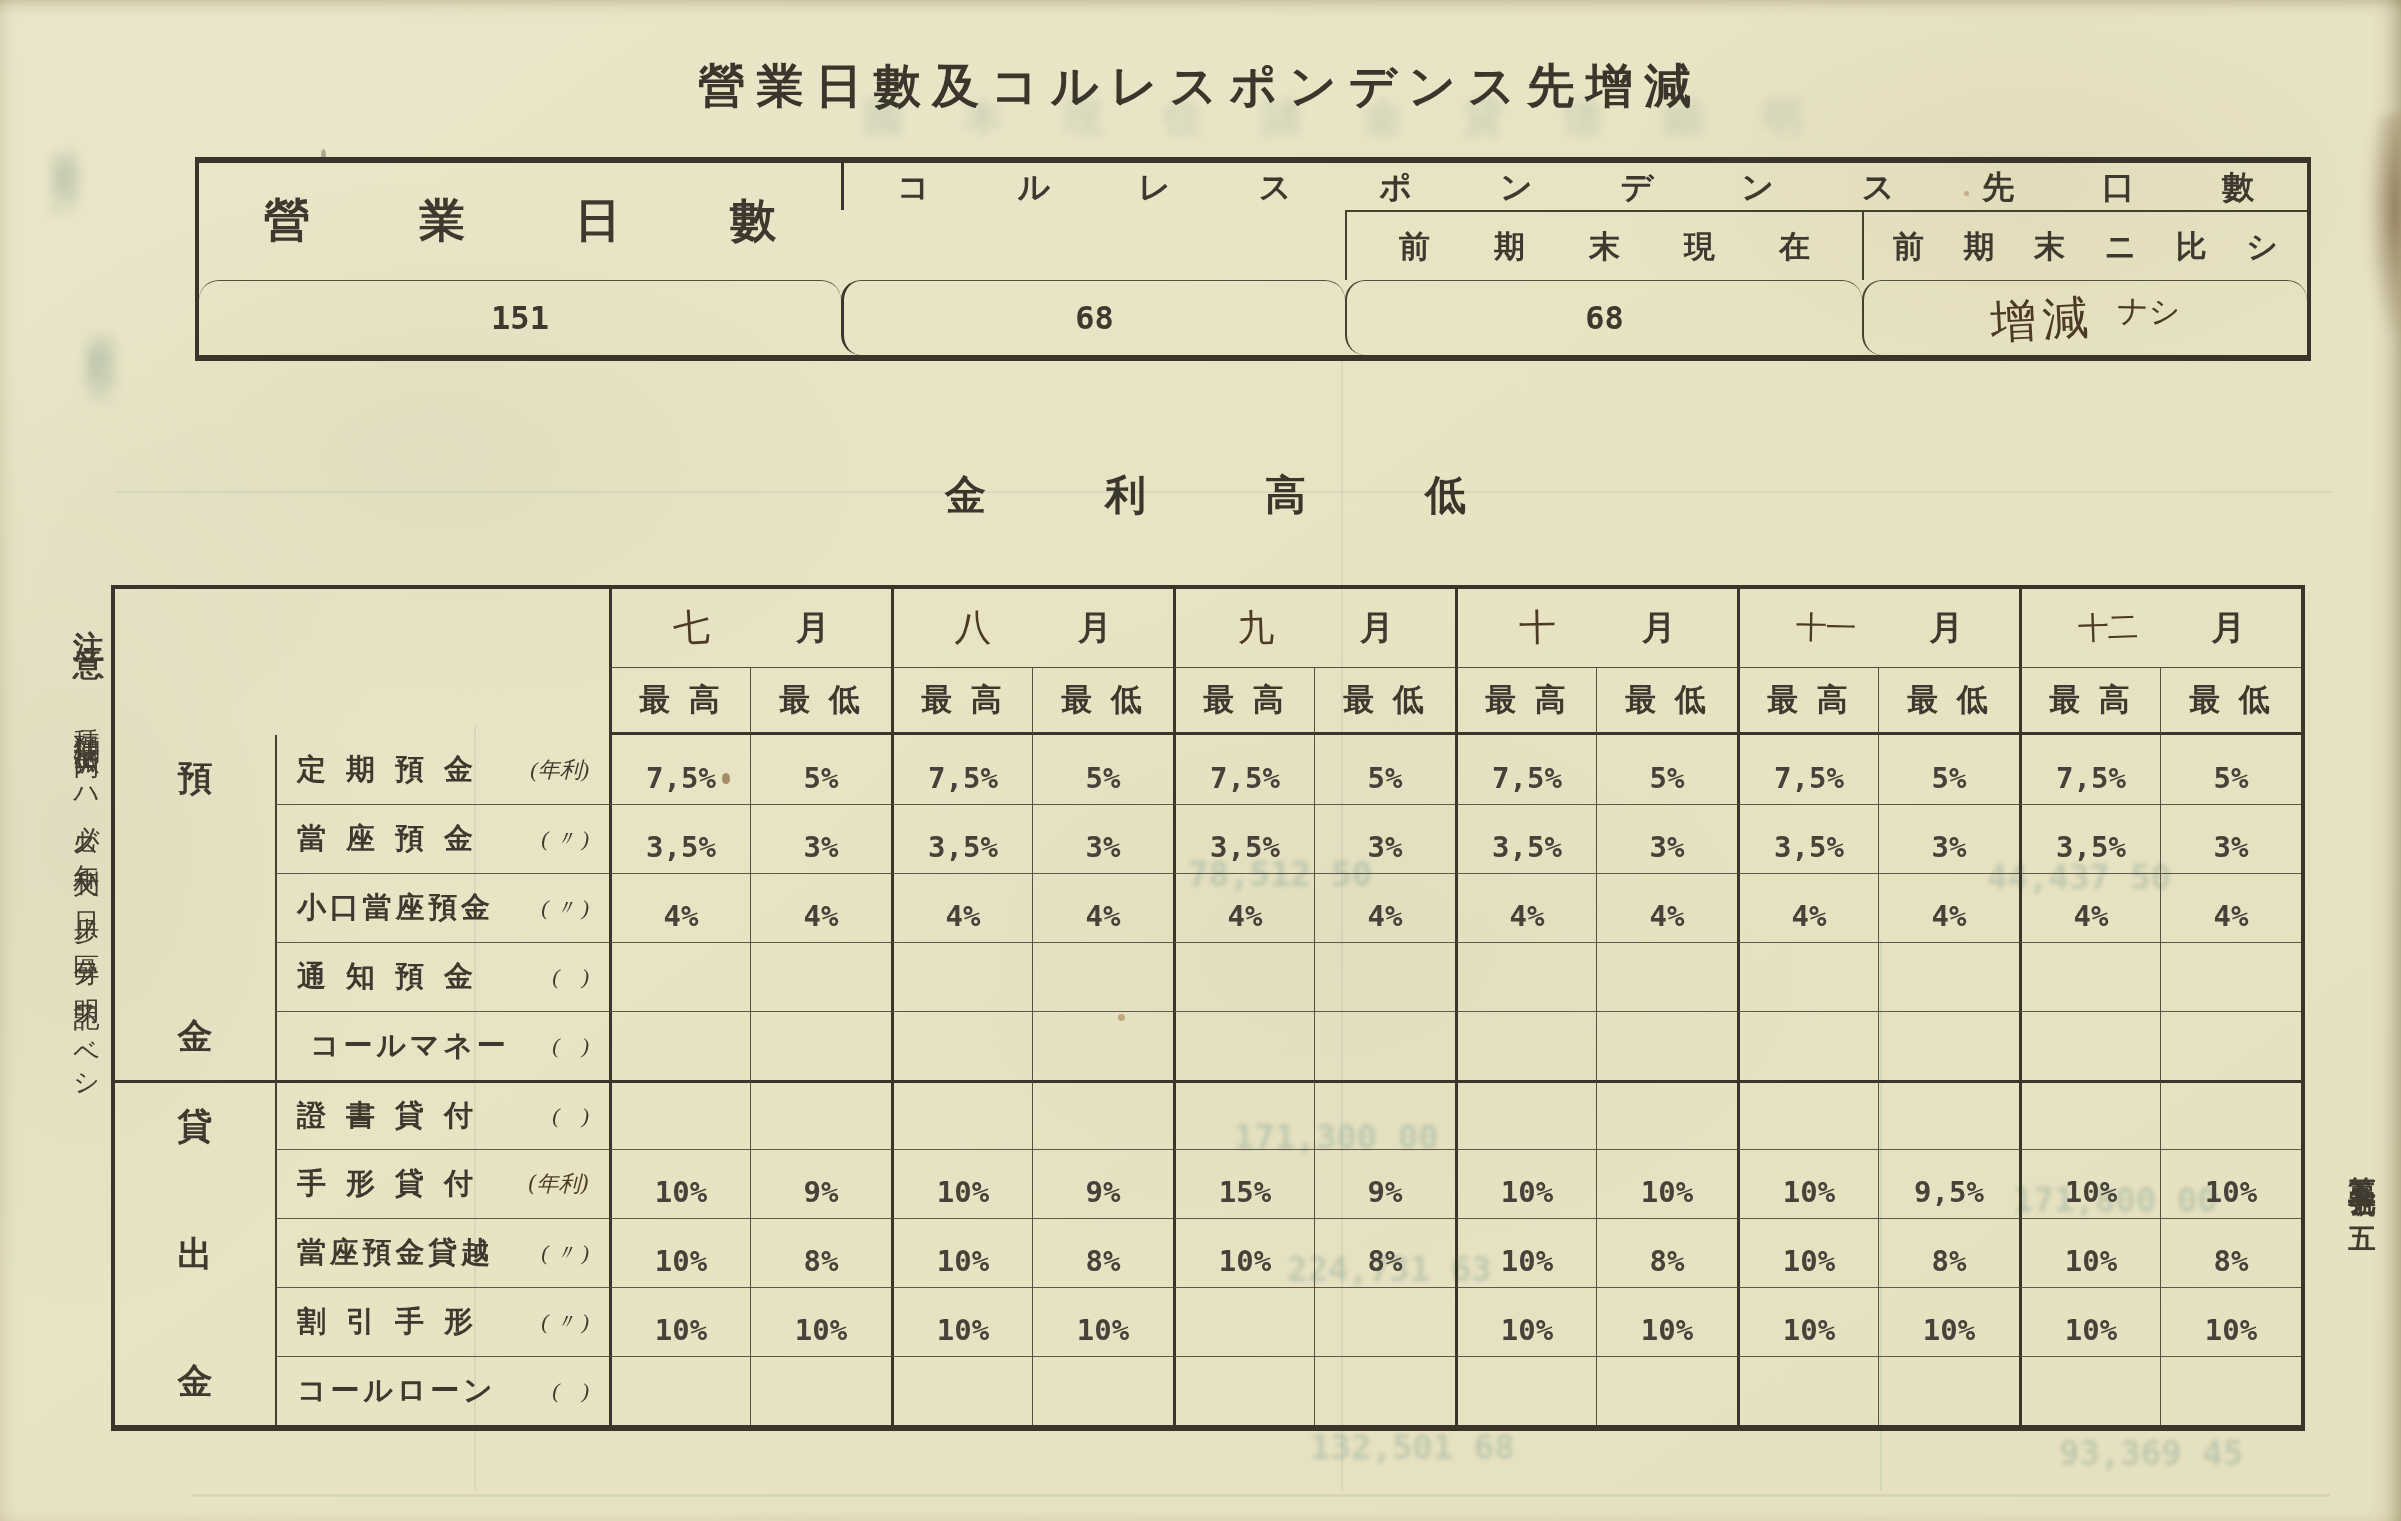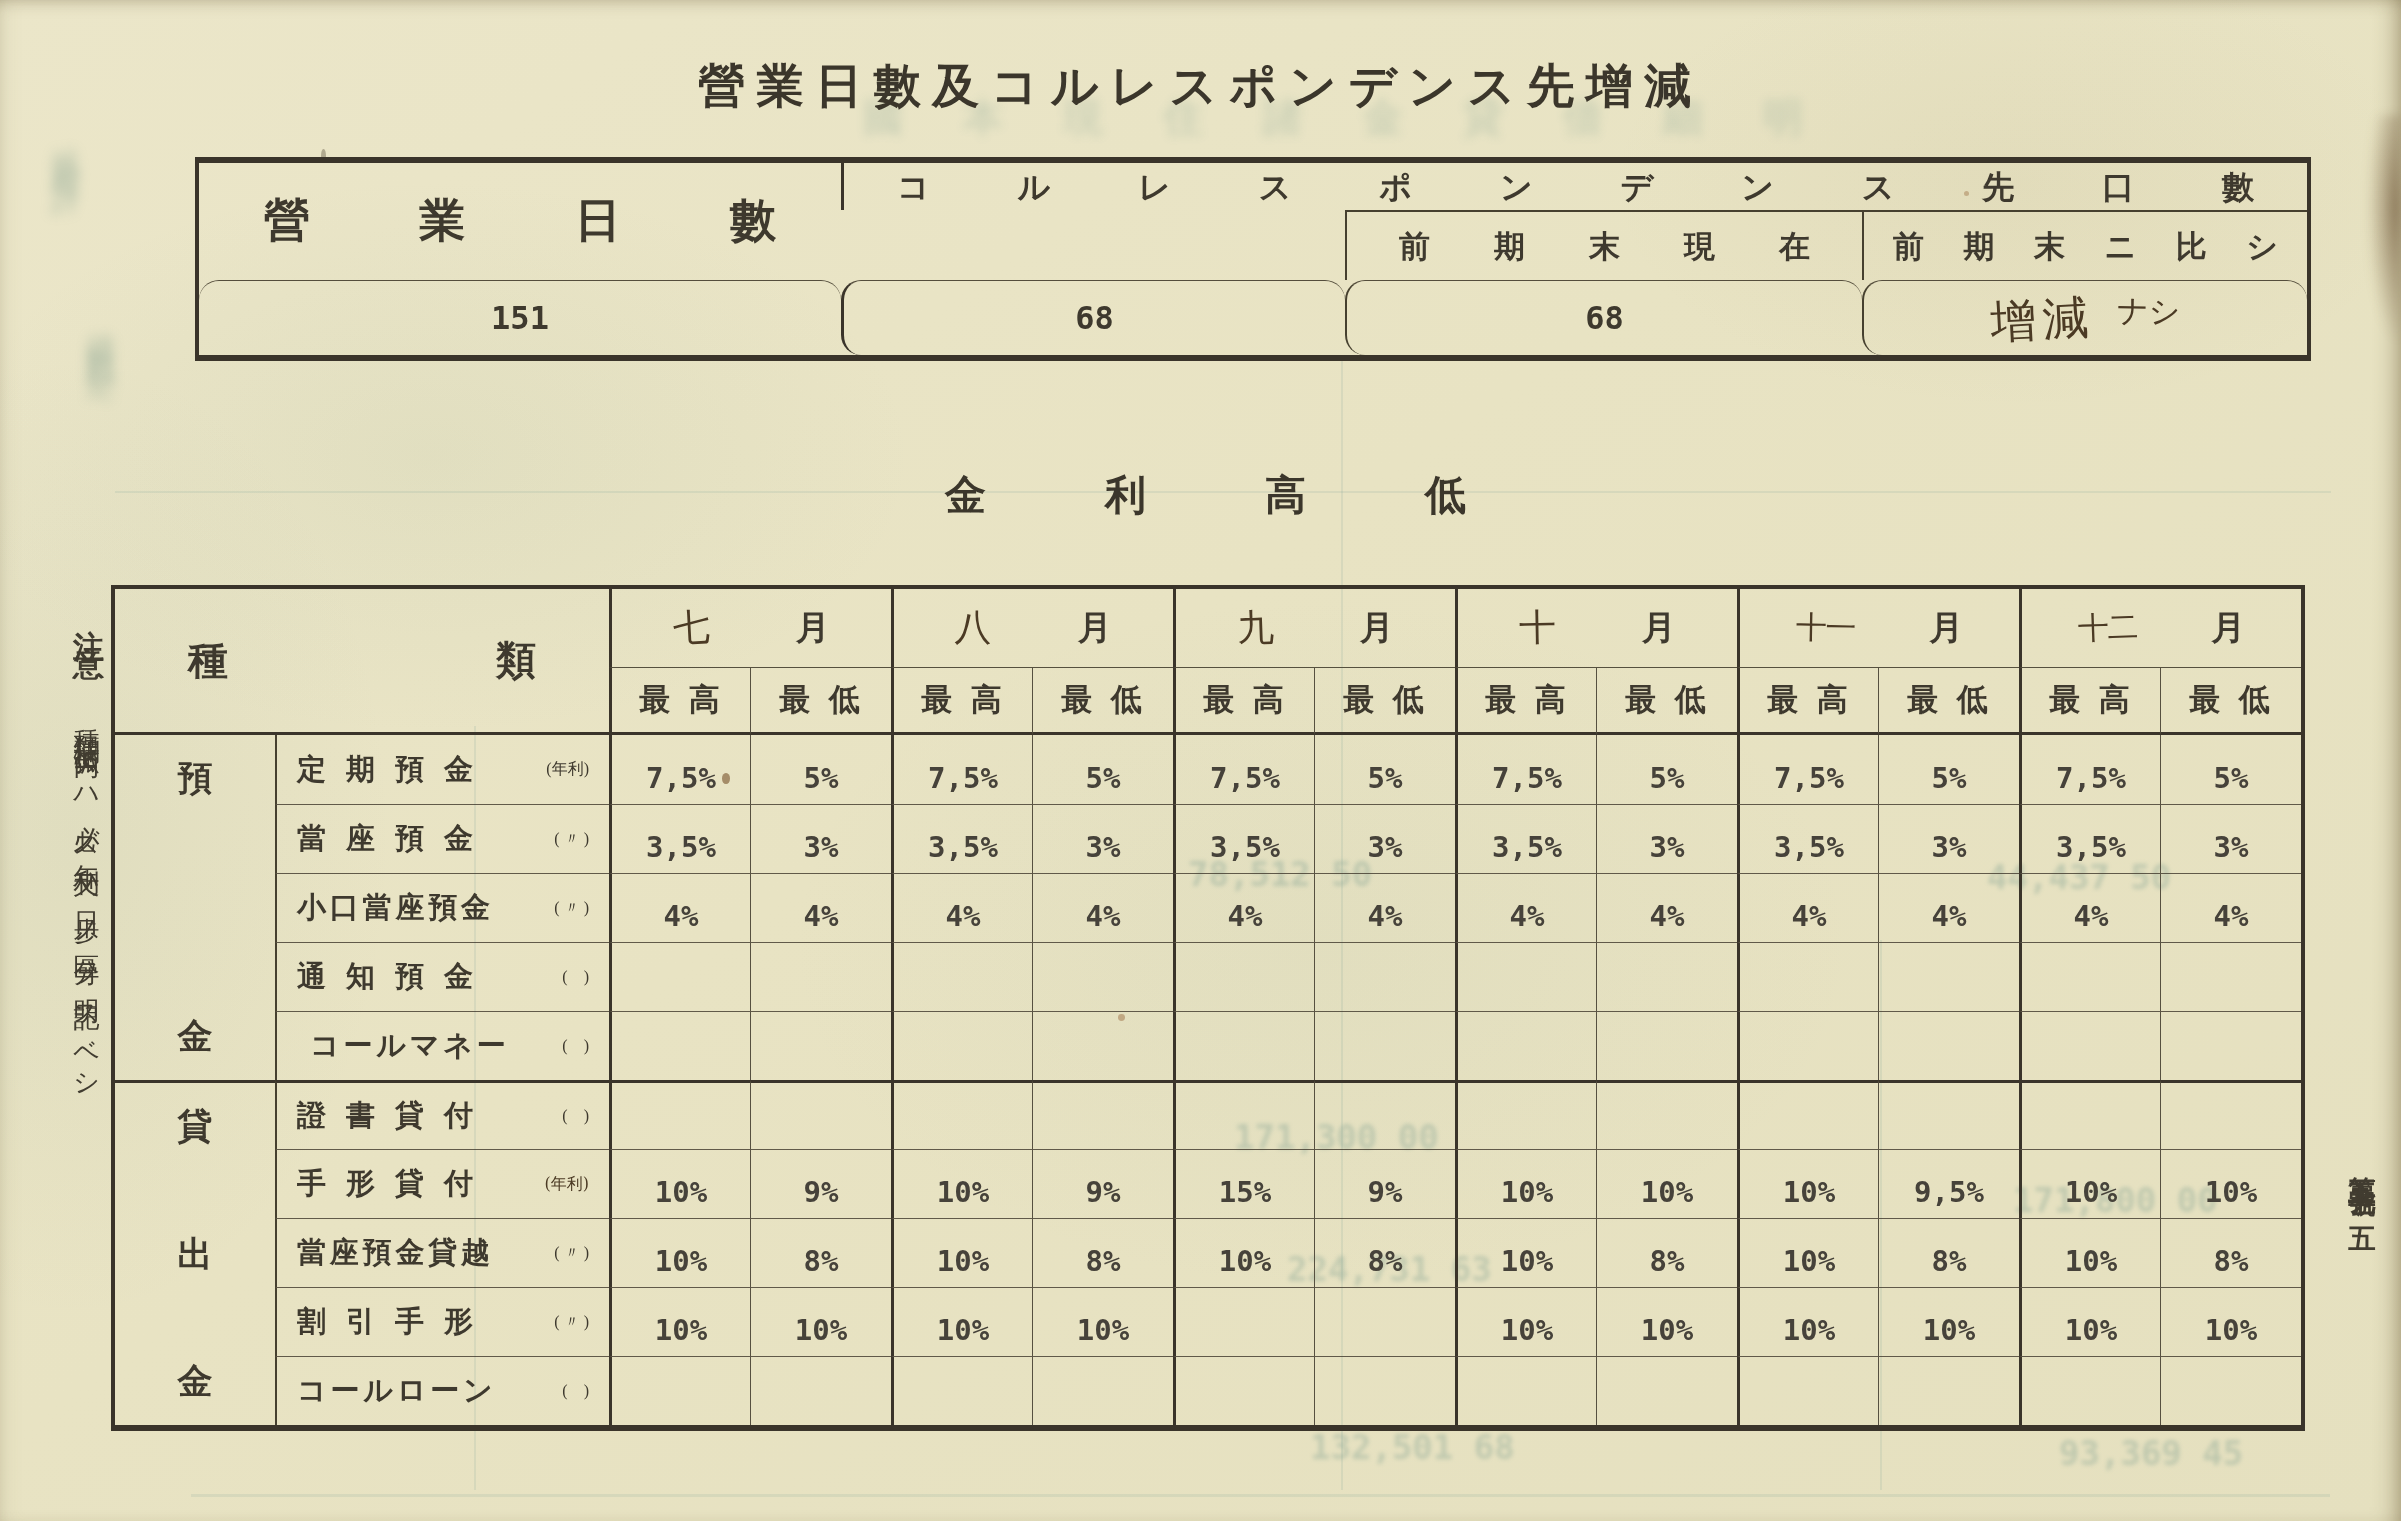--- a/index.html
+++ b/index.html
@@ -69,21 +69,21 @@
   #rate-table .hl{font-size:31px;font-weight:bold;letter-spacing:18.3px;padding-left:15.3px;
     border-bottom:3.8px solid #3a342a;}
   #rate-table .mstart{border-left:3.1px solid #3a342a;}
   #rate-table .sub{border-left:1.5px solid #565040;}
   #rate-table .group{flex-direction:column;justify-content:space-between;
     padding:20px 0;font-size:35px;font-weight:bold;}
   #rate-table .gt{border-top:3.1px solid #3a342a;}
   #rate-table .rt{border-top:1.5px solid rgba(62,55,42,0.8);}
   #rate-table .rl{justify-content:space-between;padding:0 20px;border-left:2.3px solid #46402f;}
   #rate-table .rl .lbl{font-size:29px;font-weight:bold;white-space:nowrap;}
-  #rate-table .rl .paren{font-size:16px;white-space:nowrap;margin-left:-10.7px;}
+  #rate-table .rl .paren{font-size:22px;white-space:nowrap;margin-left:-10.7px;font-style:italic;}
   #rate-table .val{align-items:flex-end;padding-bottom:9.2px;font-size:29px;
     font-family:"DejaVu Sans Mono","Liberation Mono",monospace;font-weight:bold;color:#46423a;}
 
   
   .vtext{writing-mode:vertical-rl;text-orientation:upright;white-space:nowrap;color:#413c30;}
   #note-head{left:67px;top:605px;font-size:31px;font-weight:bold;letter-spacing:17px;}
   #note-body{left:69px;top:709px;font-size:26px;letter-spacing:4.6px;}
   #form-no{left:2344px;top:1155px;font-size:27.5px;letter-spacing:3.1px;font-weight:bold;}
 
   
@@ -141,21 +141,20 @@
       <span id="hand-note" class="hand">
         <span class="big">增減</span>
         <span class="small">ナシ</span>
       </span>
     </div>
   </div>
 
   <div class="abs" id="sec2">金利高低</div>
 
   <div class="abs" id="rate-table">
-      <div class="c type-head spread" style="grid-area: 1 / 1 / 3 / 3;">種類</div>
       <div class="c mcell" style="grid-area: 1 / 3 / auto / span 2;">
         <span class="hand num" style="transform: rotate(-3deg);">七</span>
         <span class="suffix">月</span>
       </div>
       <div class="c hl mstart" style="grid-area: 2 / 3;">最高</div>
       <div class="c hl sub" style="grid-area: 2 / 4;">最低</div>
       <div class="c mcell" style="grid-area: 1 / 5 / auto / span 2;">
         <span class="hand num" style="transform: rotate(2deg);">八</span>
         <span class="suffix">月</span>
       </div>

